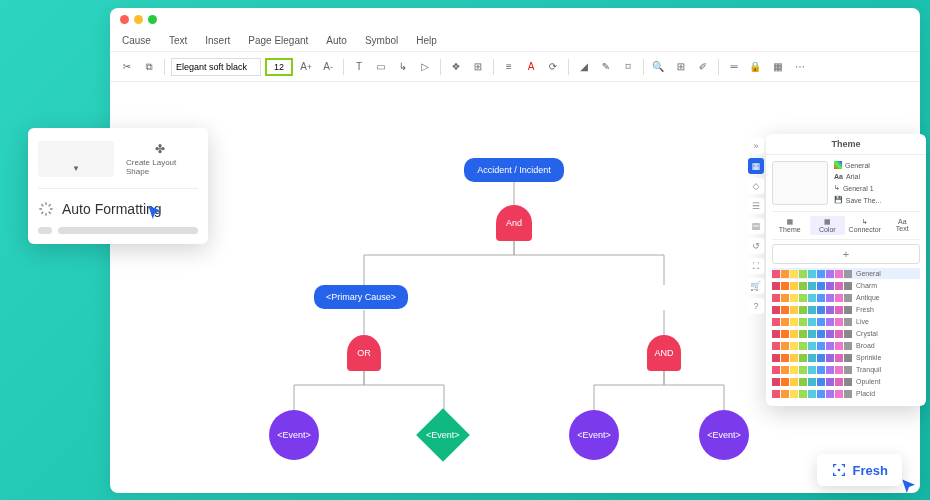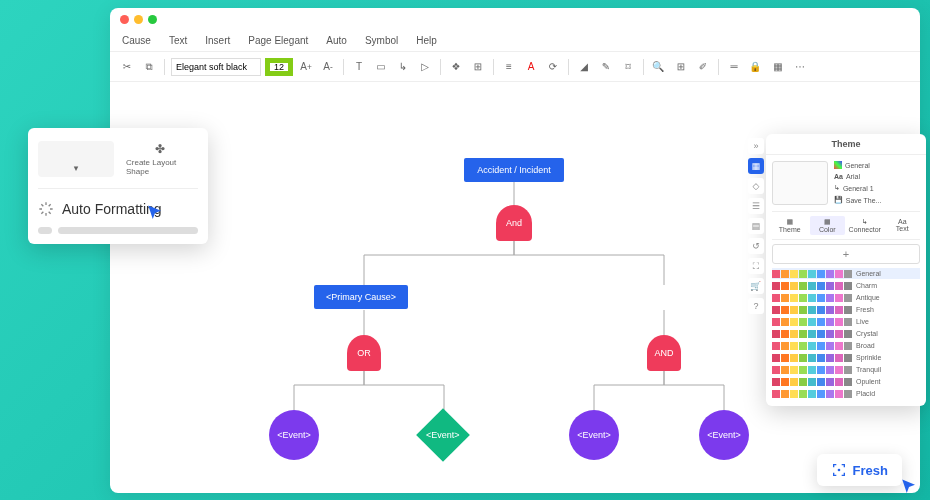--- a/index.html
+++ b/index.html
@@ -7,24 +7,24 @@
 .app{position:absolute;left:110px;top:8px;width:810px;height:485px;background:#fff;border-radius:8px;box-shadow:0 4px 20px rgba(0,0,0,.1)}
 .titlebar{height:22px;display:flex;align-items:center;padding:0 10px;gap:5px}
 .tdot{width:9px;height:9px;border-radius:50%}
 .td-r{background:#ff5f56}.td-y{background:#ffbd2e}.td-g{background:#27c93f}
 .menubar{height:22px;display:flex;align-items:center;padding:0 12px;gap:18px;font-size:10px;color:#555;border-bottom:1px solid #eee}
 .menubar span{cursor:pointer}
 .toolbar{height:30px;display:flex;align-items:center;padding:0 8px;gap:4px;border-bottom:1px solid #eee;font-size:10px;color:#666}
 .tb-sep{width:1px;height:16px;background:#ddd;margin:0 2px}
 .tb-btn{width:18px;height:18px;display:flex;align-items:center;justify-content:center;cursor:pointer;border-radius:2px}
 .font-sel{border:1px solid #ddd;height:18px;font-size:9px;padding:0 4px;width:90px;background:#fff}
-.size-sel{border:5px solid #84cc16;height:18px;font-size:9px;width:28px;text-align:center}
+.size-sel{border:2px solid #84cc16;height:18px;font-size:9px;width:28px;text-align:center}
 .canvas{position:absolute;left:24px;top:82px;right:8px;bottom:8px;background:#fff}
 .node{position:absolute;font-size:9px;color:#fff;display:flex;align-items:center;justify-content:center;text-align:center}
-.rect{background:#2563eb;border-radius:2px}
+.rect{background:#2563eb;border-radius:10px}
 .circ{background:#7c3aed;border-radius:50%}
 .diam{background:#10b981;transform:rotate(45deg)}
 .diam span{transform:rotate(-45deg)}
 svg.lines{position:absolute;left:0;top:0;width:100%;height:100%;pointer-events:none}
 svg.lines line,svg.lines path{stroke:#aaa;stroke-width:1;fill:none}
 
 .popup{position:absolute;left:28px;top:128px;width:180px;background:#fff;border-radius:6px;box-shadow:0 6px 24px rgba(0,0,0,.18);padding:10px}
 .popup-row{display:flex;gap:8px;align-items:center;border-bottom:1px solid #eee;padding-bottom:8px;margin-bottom:12px}
 .popup-cell{flex:1;display:flex;flex-direction:column;align-items:center;gap:2px;font-size:8px;color:#666;padding:4px;border-radius:4px}
 .popup-cell.sel{background:#f5f5f5}

